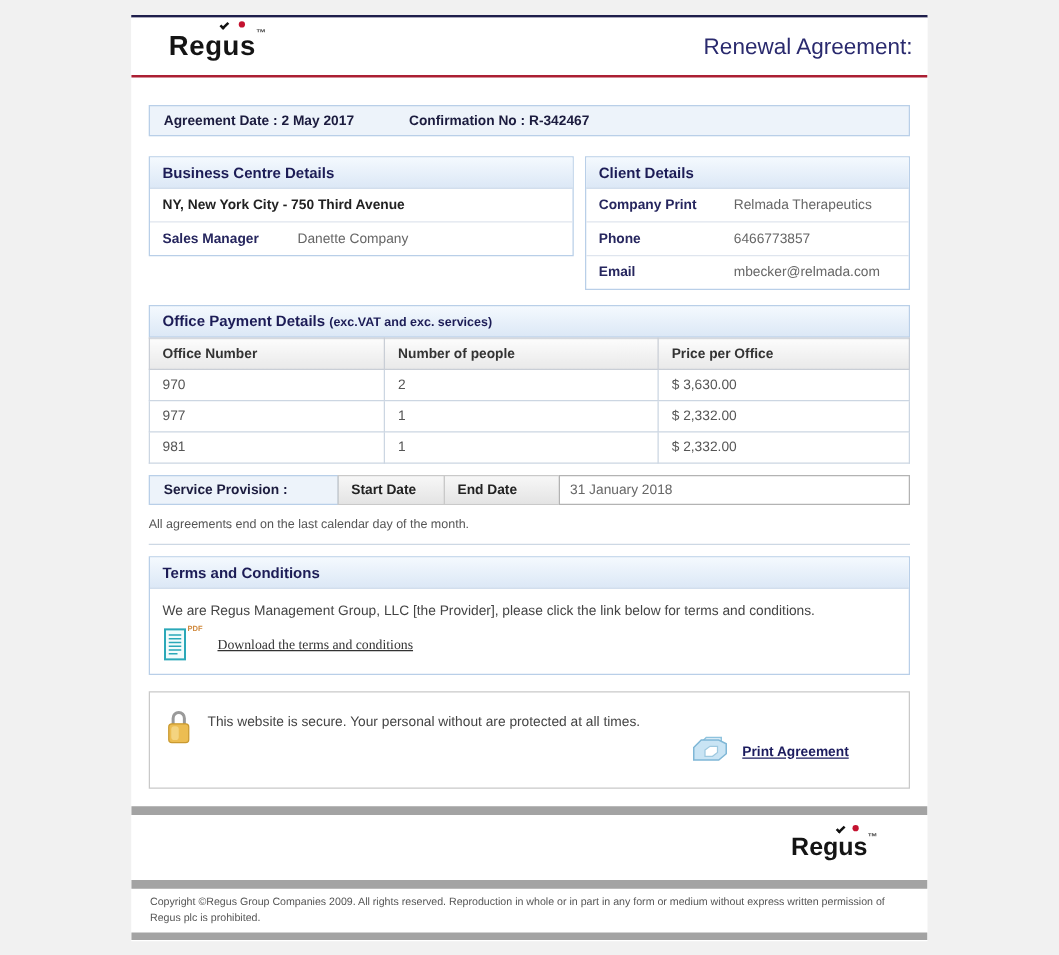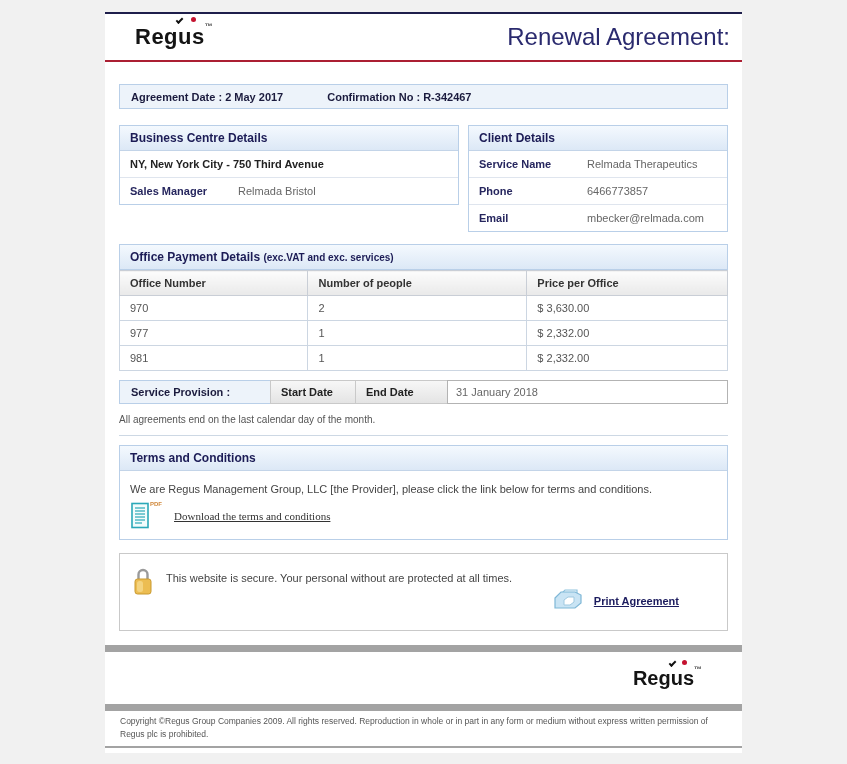--- a/index.html
+++ b/index.html
@@ -23,21 +23,21 @@
   .hdr .regus-logo { font-size:22px; letter-spacing:0.5px; }
   .logo-tm { font-size:8px; vertical-align:top; position:relative; top:-2px; color:#444; }
   .logo-check {
     position:absolute; width:7px; height:4px;
     border-left:2px solid #111; border-bottom:2px solid #111;
     transform:rotate(-45deg);
   }
   .hdr .logo-check { top:-6px; left:52%; }
   .logo-dot { position:absolute; width:5px; height:5px; border-radius:50%; background:#c4122f; }
   .hdr .logo-dot { top:-7px; left:72%; }
-  .page-title { font-size:24px; color:#2a2a6e; }
+  .page-title { font-size:18px; color:#2a2a6e; }
   
   .content { padding:0 14px; }
   .agreement-bar {
     margin-top:22px; height:25px; background:#edf3fa; border:1px solid #b9cfe8;
     display:flex; align-items:center; gap:44px; padding-left:11px;
     font-size:11px; font-weight:bold; color:#1b1b3e;
   }
   .two-col { margin-top:16px; display:flex; gap:9px; align-items:flex-start; }
   .panel { border:1px solid #b9cfe8; background:#fff; }
   .panel-left { width:340px; }
@@ -91,21 +91,21 @@
   .print-row { position:absolute; right:48px; top:32px; display:flex; align-items:center; gap:10px; }
   .print-link { font-size:11px; font-weight:bold; color:#1c1c5e; text-decoration:underline; cursor:pointer; }
   
   .gray-bar { height:7px; background:#a3a3a3; margin:0 -14px; }
   .gray-bar.first { margin-top:14px; }
   .foot-logo-area { height:52px; display:flex; align-items:center; justify-content:flex-end; padding-right:26px; }
   .foot-logo-area .regus-logo { font-size:20px; }
   .foot-logo-area .logo-check { top:-6px; left:52%; }
   .foot-logo-area .logo-dot { top:-7px; left:71%; }
   .copyright {
-    margin:0 -14px; border-bottom:2px solid #a3a3a3; padding:4px 15px 5px;
+    margin:0 -14px; border-bottom:6px solid #a3a3a3; padding:4px 15px 5px;
     font-size:8.5px; color:#555; line-height:1.55;
   }
 </style>
 </head>
 <body>
 
 <div class="page">
 
   <div class="hdr">
     <span class="regus-logo">
@@ -124,28 +124,28 @@
     </div>
 
     <div class="two-col">
       <div class="panel panel-left">
         <div class="sec-hdr">Business Centre Details</div>
         <div class="prow">
           <span class="addr">NY, New York City - 750 Third Avenue</span>
         </div>
         <div class="prow">
           <span class="lbl">Sales Manager</span>
-          <span class="val">Relmada Bristol</span>
+          <span class="val">Danette Company</span>
         </div>
       </div>
 
       <div class="panel panel-right">
         <div class="sec-hdr">Client Details</div>
         <div class="prow">
-          <span class="lbl">Service Name</span>
+          <span class="lbl">Company Print</span>
           <span class="val">Relmada Therapeutics</span>
         </div>
         <div class="prow">
           <span class="lbl">Phone</span>
           <span class="val">6466773857</span>
         </div>
         <div class="prow">
           <span class="lbl">Email</span>
           <span class="val">mbecker@relmada.com</span>
         </div>

